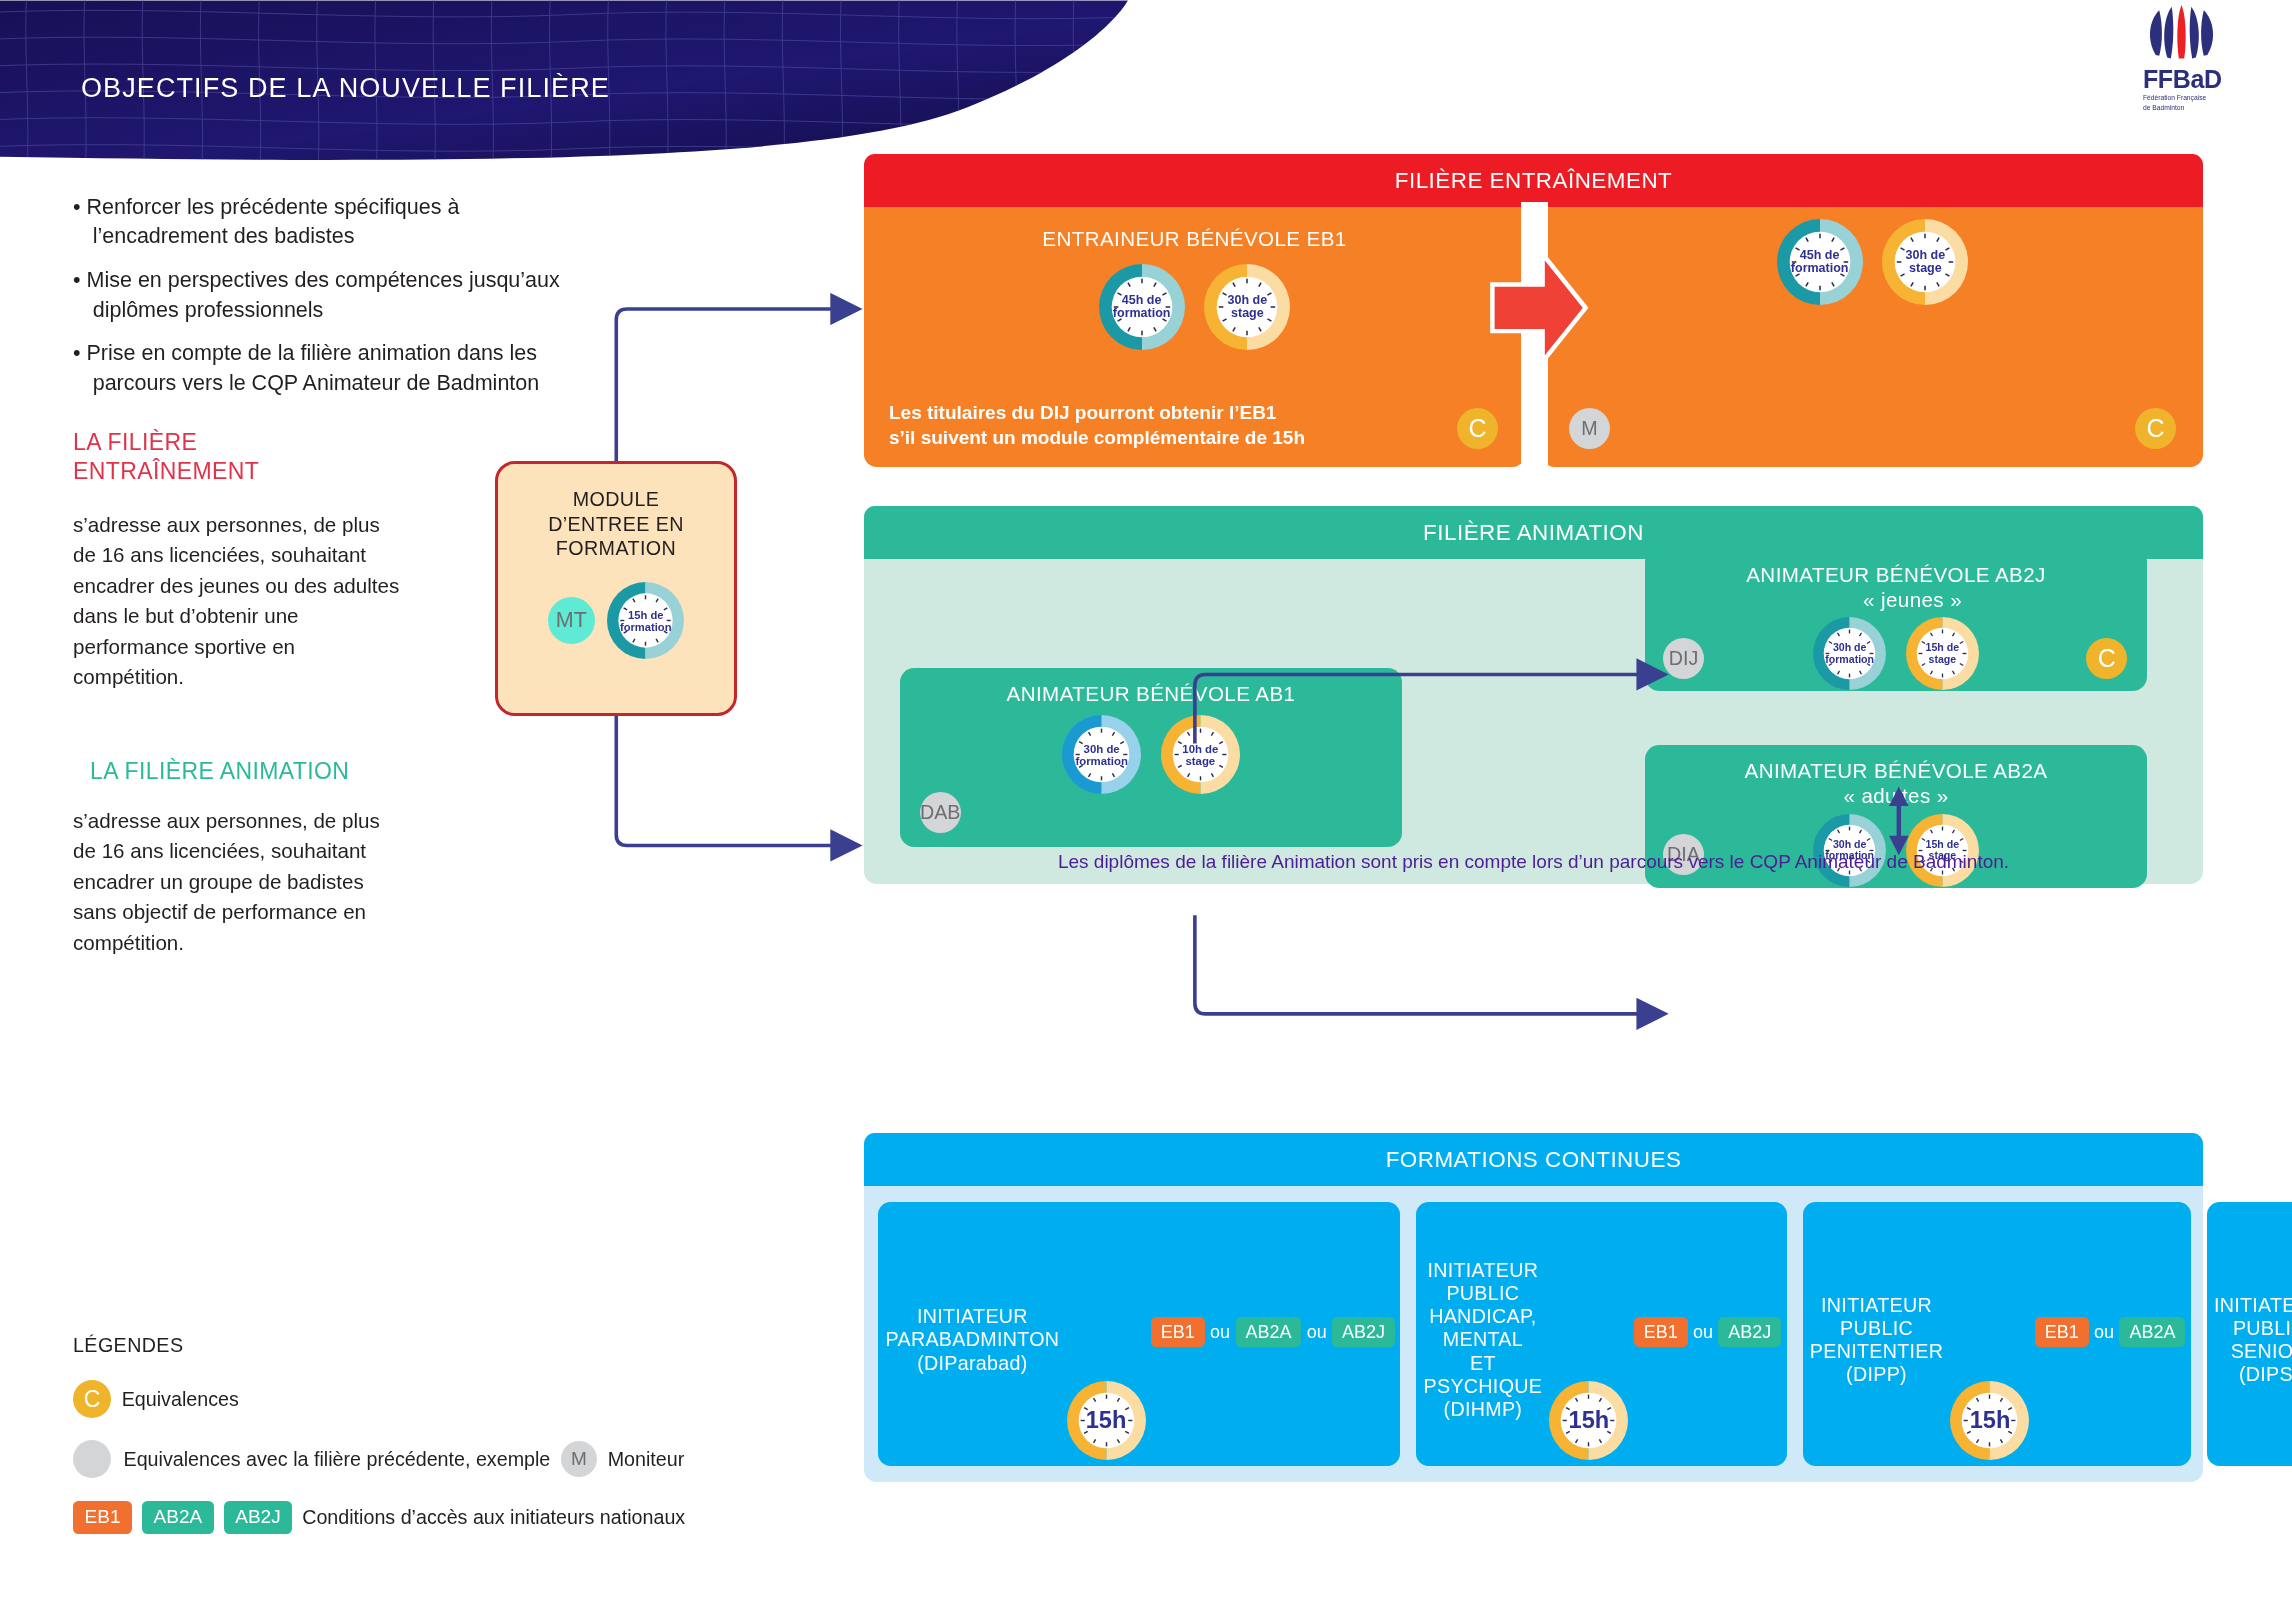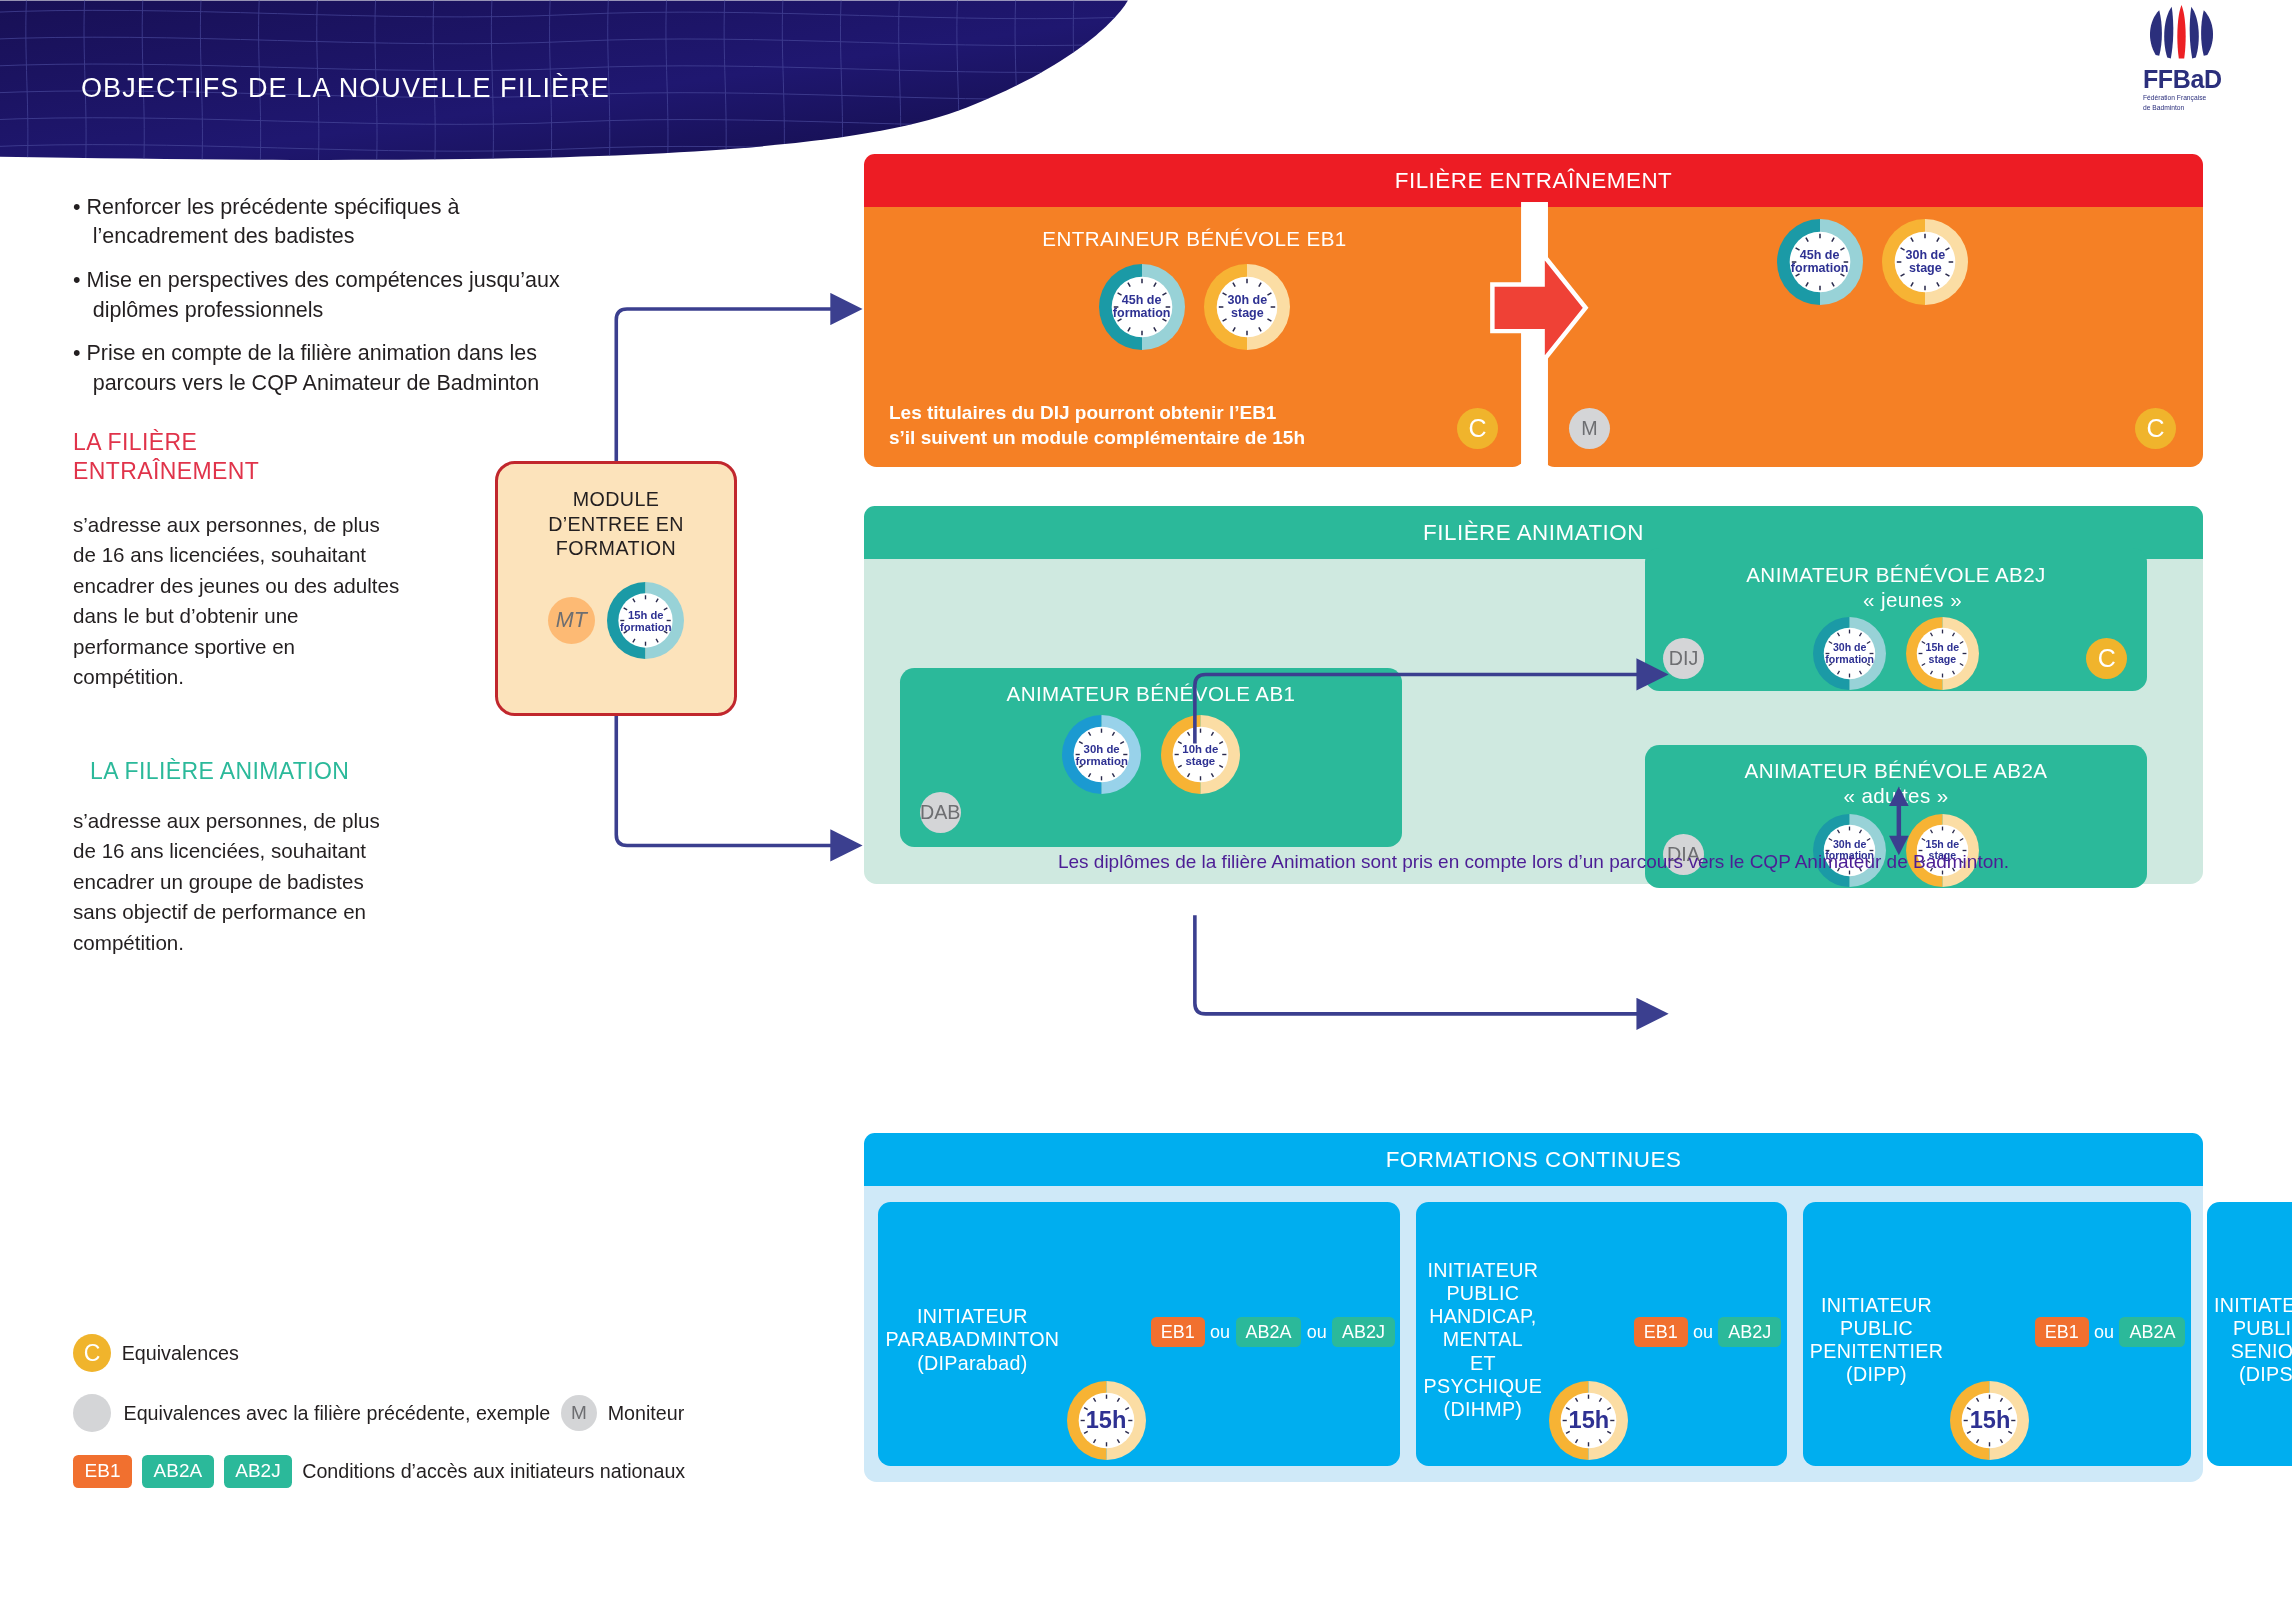--- a/index.html
+++ b/index.html
@@ -159,22 +159,22 @@
   }
   #module-box .mb-title{
     text-align:center; font-size:19.7px; line-height:1.25; padding-top:23px;
     letter-spacing:0.4px; color:#231f20;
   }
   #module-box .mb-row{
     display:flex; align-items:center; justify-content:center; gap:12.5px;
     margin-top:21.5px;
   }
   #module-box .mb-eq{
-    width:47px;height:47px;border-radius:50%;background:#fdba74;color:#6d6e71;
-    display:flex;align-items:center;justify-content:center;font-size:21.5px;font-style:italic;
+    width:47px;height:47px;border-radius:50%;background:#5eead4;color:#6d6e71;
+    display:flex;align-items:center;justify-content:center;font-size:21.5px;
   }
   
   .clock{ position:relative; }
   .clock .lbl{
     position:absolute; inset:0; display:flex; flex-direction:column;
     align-items:center; justify-content:center; text-align:center;
     color:#2e3192; font-weight:bold; line-height:1.07; pointer-events:none;
   }
   
   #connectors{ position:absolute; left:0; top:0; width:2293px; height:1605px; z-index:1; }
@@ -246,20 +246,21 @@
   <li>Mise en perspectives des compétences jusqu’aux diplômes professionnels</li>
   <li>Prise en compte de la filière animation dans les parcours vers le CQP Animateur de Badminton</li>
 </ul>
 
 <div class="sec-head" id="h-entr">LA FILIÈRE<br>ENTRAÎNEMENT</div>
 <div class="sec-body" id="b-entr">s’adresse aux personnes, de plus de 16 ans licenciées, souhaitant encadrer des jeunes ou des adultes dans le but d’obtenir une performance sportive en compétition.</div>
 <div class="sec-head" id="h-anim">LA FILIÈRE ANIMATION</div>
 <div class="sec-body" id="b-anim">s’adresse aux personnes, de plus de 16 ans licenciées, souhaitant encadrer un groupe de badistes sans objectif de performance en compétition.</div>
 
 <div id="legend">
+  <div class="title">LÉGENDES</div>
 
   <div class="leg-row">
     <div class="leg-c">C</div>
     <span>Equivalences</span>
   </div>
 
   <div class="leg-row">
     <div class="leg-grey"></div>
     <span>Equivalences avec la filière précédente, exemple</span>
     <div class="leg-m">M</div>

